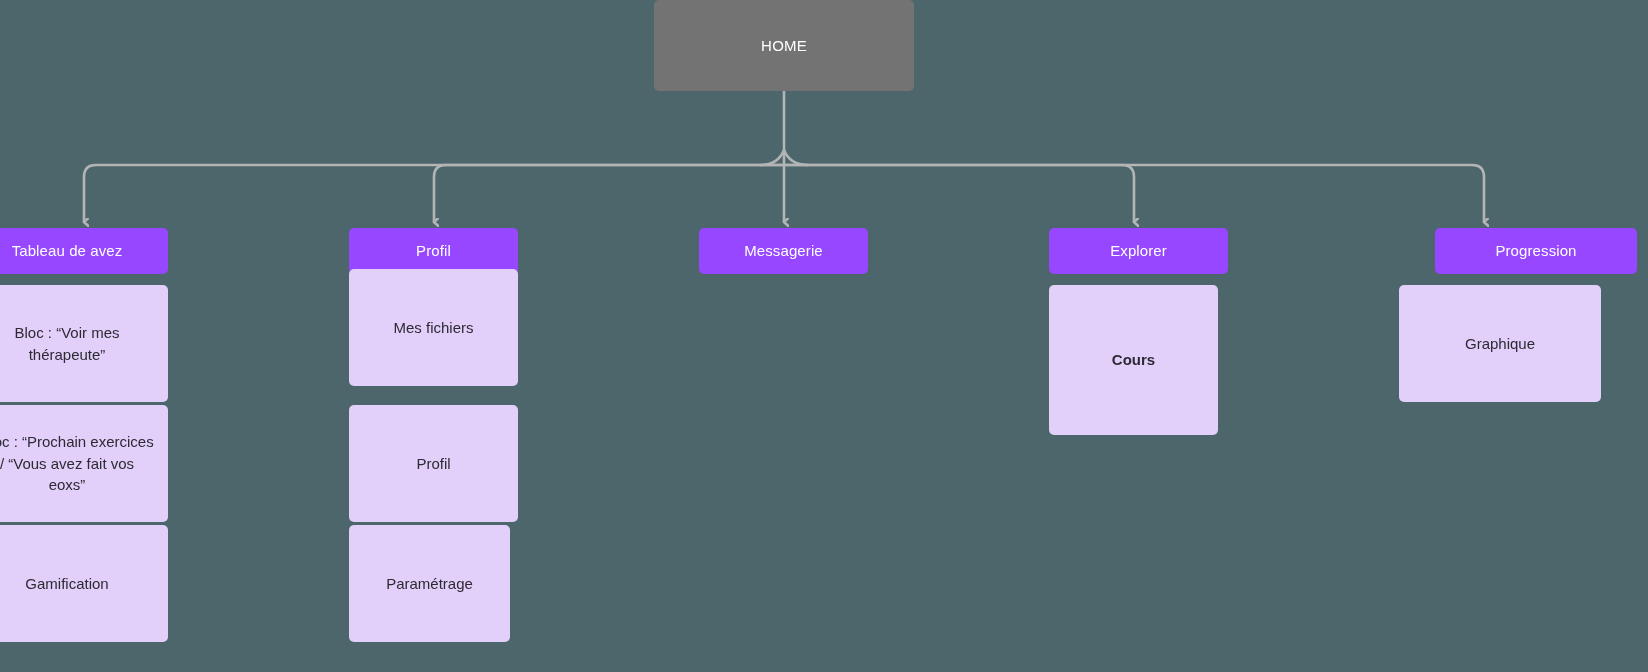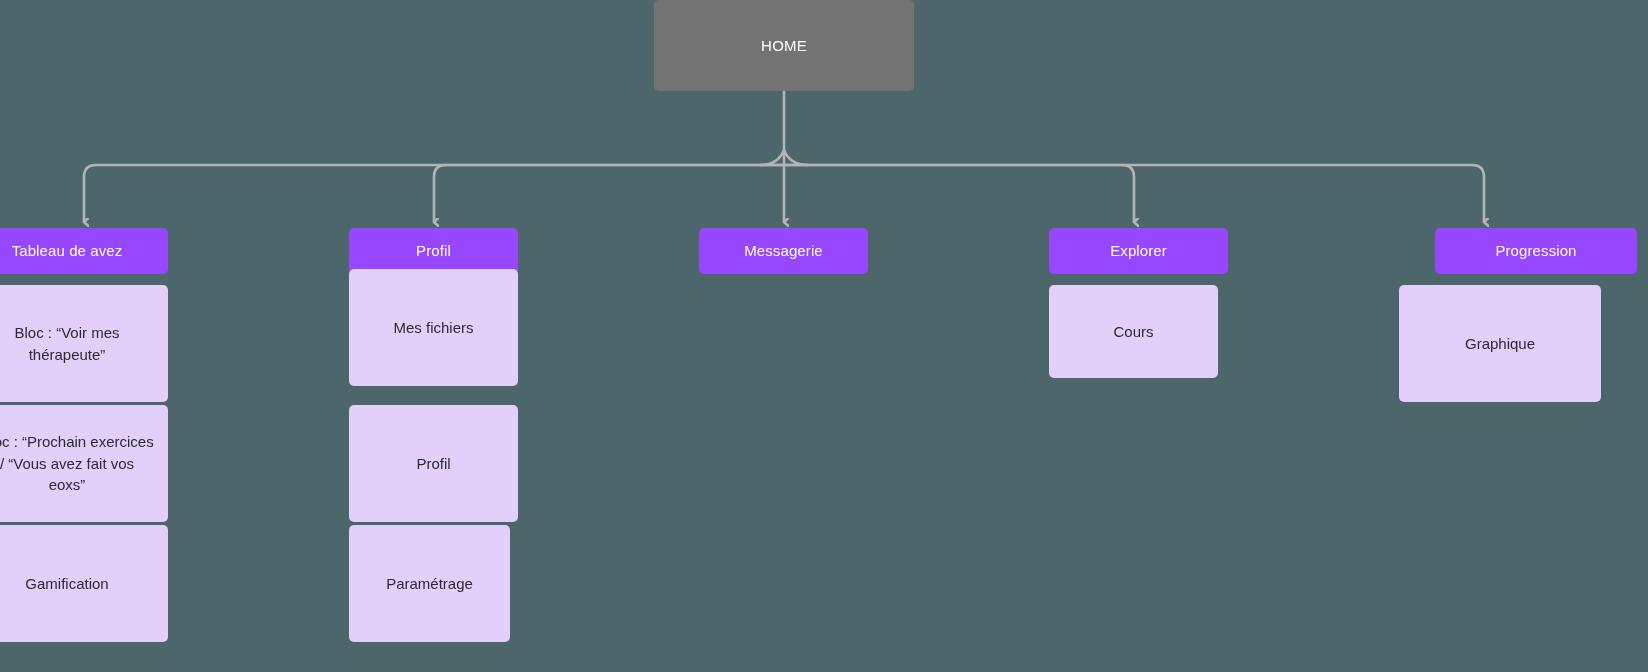--- a/index.html
+++ b/index.html
@@ -114,21 +114,21 @@
     <span class="label">Paramétrage</span>
   </div>
 
   <div class="node node-section" style="left:699px; top:228px; width:169px; height:46px;">
     <span class="label">Messagerie</span>
   </div>
 
   <div class="node node-section" style="left:1049px; top:228px; width:179px; height:46px;">
     <span class="label">Explorer</span>
   </div>
-  <div class="node node-leaf" style="left:1049px; top:285px; width:169px; height:93px;">
+  <div class="node node-leaf" style="left:1049px; top:285px; width:169px; height:150px;font-weight:bold;">
     <span class="label">Cours</span>
   </div>
 
   <div class="node node-section" style="left:1399px; top:228px; width:202px; height:46px;margin-left:36px;">
     <span class="label">Progression</span>
   </div>
   <div class="node node-leaf" style="left:1399px; top:285px; width:202px; height:117px;justify-content:center;">
     <span class="label">Graphique</span>
   </div>
 

